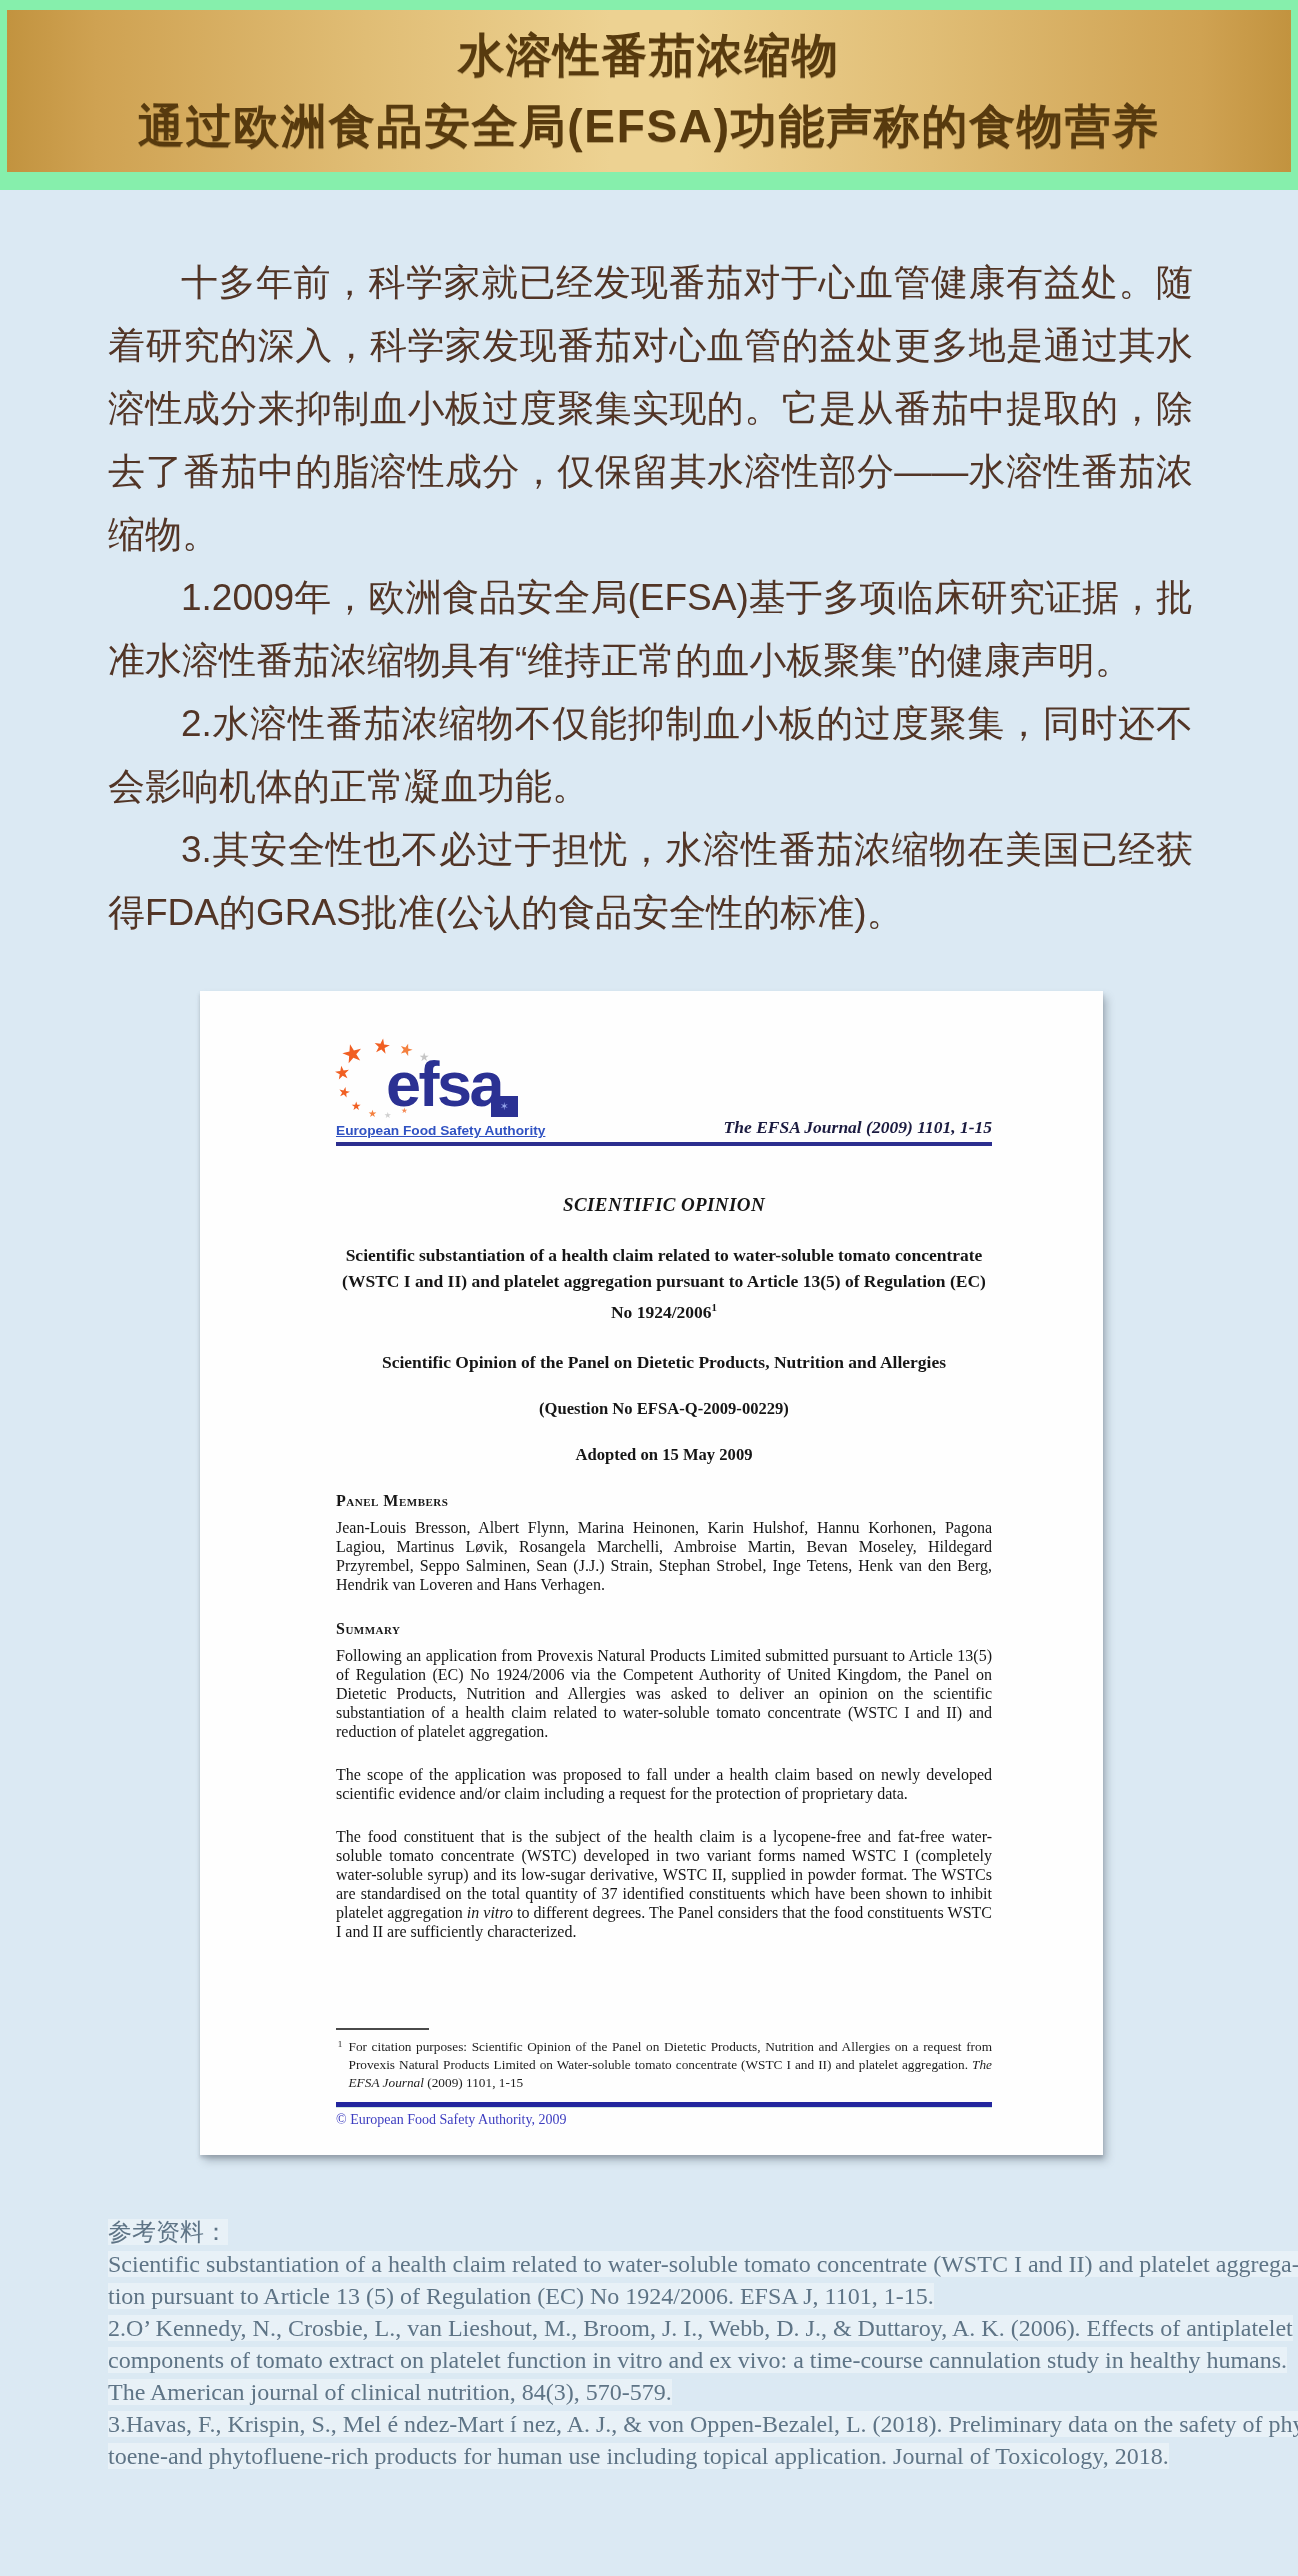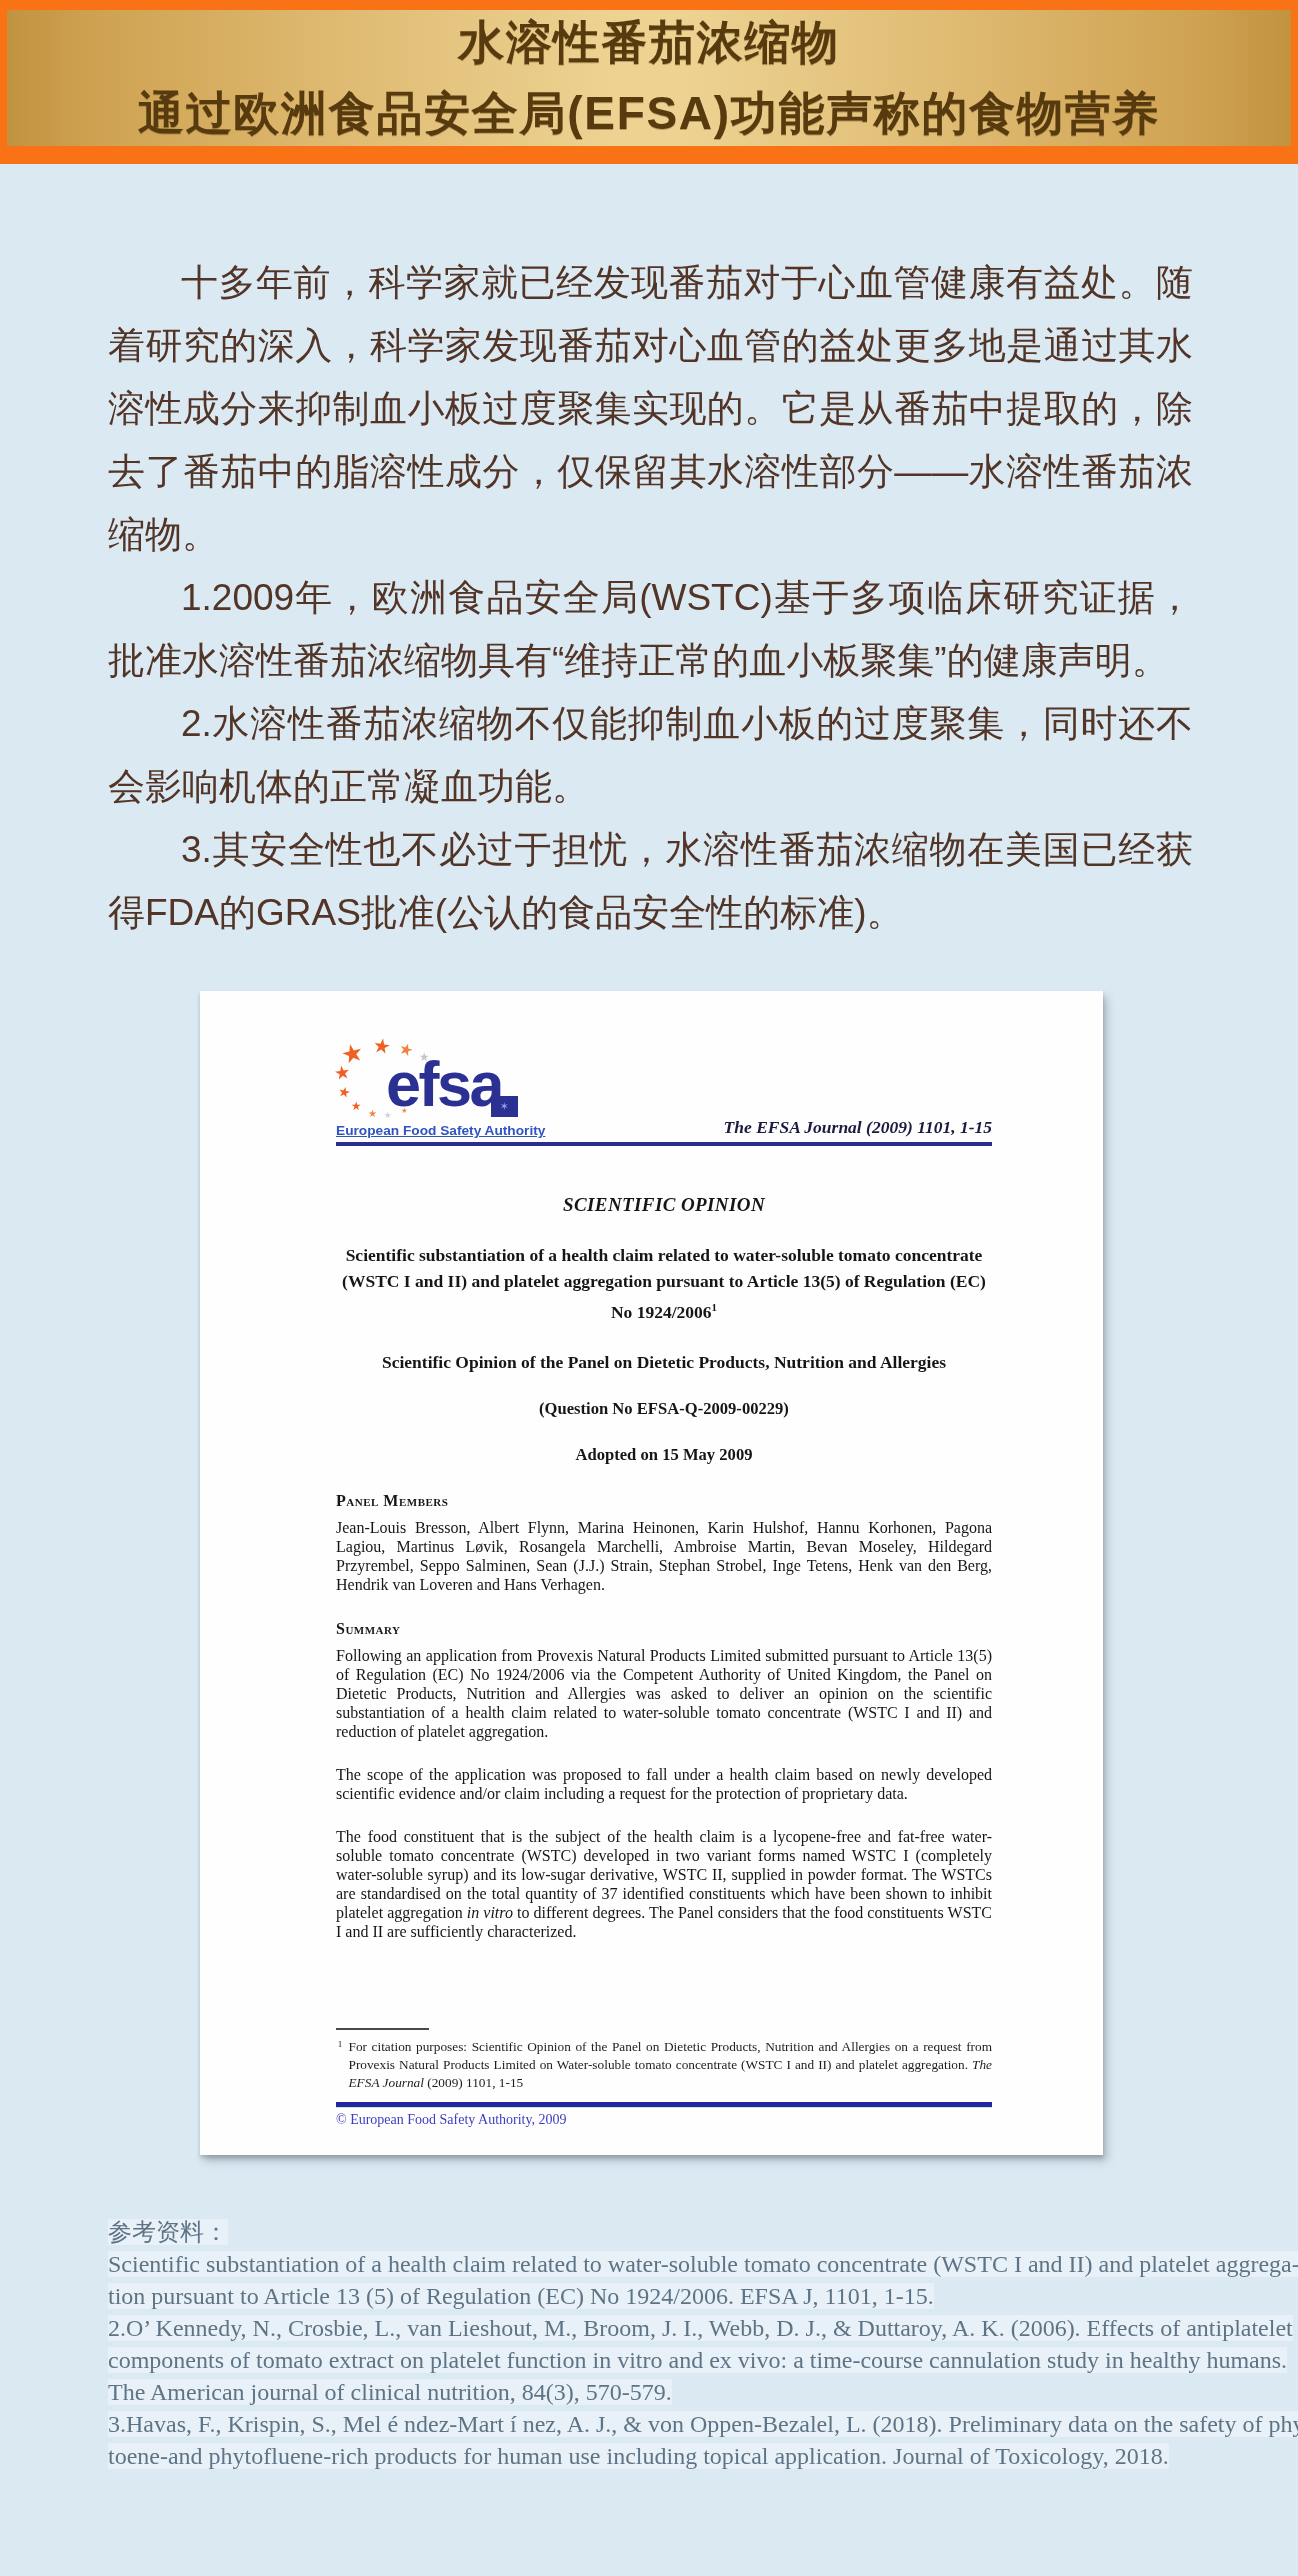--- a/index.html
+++ b/index.html
@@ -5,22 +5,22 @@
   html,body{margin:0;padding:0;}
   body{
     width:1298px;height:2576px;position:relative;
     background:#dbe9f3;
     font-family:"Liberation Sans",sans-serif;
     overflow:hidden;
   }
 
   
   .banner{
-    position:absolute;top:0;left:0;width:1298px;height:164px;
-    background:#f97316;
+    position:absolute;top:0;left:0;width:1298px;height:190px;
+    background:#86efac;
     box-sizing:border-box;
   }
   .banner-inner{
     position:absolute;top:10px;bottom:18.3px;left:6.6px;right:6.6px;
     background:linear-gradient(90deg,#c2933f 0%,#cfa252 7%,#e0bd75 28%,#edd292 47%,#edd292 53%,#e0bd75 72%,#cfa252 93%,#c2933f 100%);
     display:flex;flex-direction:column;justify-content:center;align-items:center;
     gap:24px;
   }
   .banner-line{
     color:#573a0e;font-weight:700;font-size:46px;line-height:47px;
@@ -110,21 +110,21 @@
 
 <header class="banner">
   <div class="banner-inner">
     <div class="banner-line">水溶性番茄浓缩物</div>
     <div class="banner-line">通过欧洲食品安全局(EFSA)功能声称的食物营养</div>
   </div>
 </header>
 
 <section class="intro">
   <p>十多年前，科学家就已经发现番茄对于心血管健康有益处。随着研究的深入，科学家发现番茄对心血管的益处更多地是通过其水溶性成分来抑制血小板过度聚集实现的。它是从番茄中提取的，除去了番茄中的脂溶性成分，仅保留其水溶性部分——水溶性番茄浓缩物。</p>
-  <p>1.2009年，欧洲食品安全局(WSTC)基于多项临床研究证据，批准水溶性番茄浓缩物具有“维持正常的血小板聚集”的健康声明。</p>
+  <p>1.2009年，欧洲食品安全局(EFSA)基于多项临床研究证据，批准水溶性番茄浓缩物具有“维持正常的血小板聚集”的健康声明。</p>
   <p>2.水溶性番茄浓缩物不仅能抑制血小板的过度聚集，同时还不会影响机体的正常凝血功能。</p>
   <p>3.其安全性也不必过于担忧，水溶性番茄浓缩物在美国已经获得FDA的GRAS批准(公认的食品安全性的标准)。</p>
 </section>
 
 <section class="doc">
   <div class="doc-inner">
 
     <div class="logo-row">
       <div class="efsa-logo">
         <span class="efsa-star" style="left:5px;top:1.7px;font-size:25px;transform:rotate(-14deg);">★</span>

